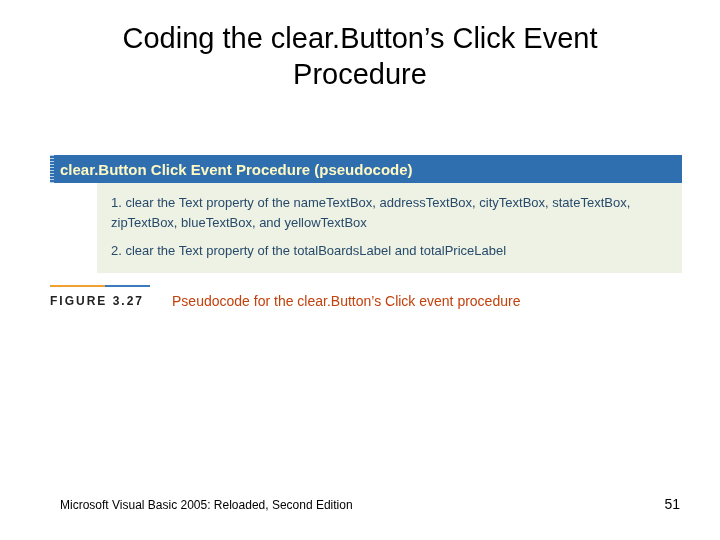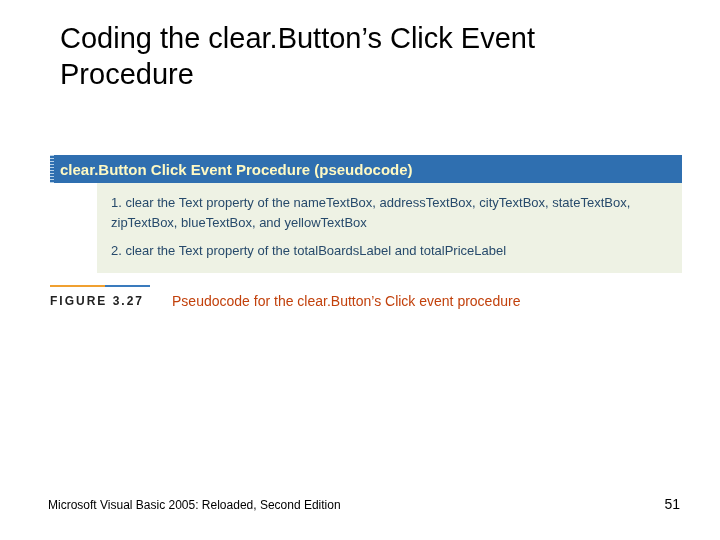--- a/index.html
+++ b/index.html
@@ -1,20 +1,20 @@
 <!DOCTYPE html>
 <html><head>
 <meta charset="utf-8">
 <style>
   * { box-sizing: border-box; margin: 0; padding: 0; }
   html, body { width: 720px; height: 540px; background: #fff; font-family: Arial, Helvetica, sans-serif; }
   .slide { width: 720px; height: 540px; position: relative; padding: 20px 0 0 0; }
   .title {
     font-size: 29px;
-    text-align: left;
+    text-align: center;
     line-height: 1.25;
     padding: 0 60px;
     color: #000;
     font-weight: 400;
   }
   .figure-wrap {
     margin-top: 62px;
     padding: 0 38px 0 50px;
   }
   .header-bar {
@@ -65,21 +65,21 @@
     margin-right: 28px;
     white-space: nowrap;
   }
   .caption-text {
     font-size: 14px;
     color: #c2410c;
     font-weight: 300;
   }
   .footer {
     position: absolute;
-    left: 48px;
+    left: 60px;
     right: 40px;
     bottom: 28px;
     display: flex;
     justify-content: space-between;
     align-items: baseline;
     font-size: 12px;
     color: #000;
   }
   .page-num { font-size: 14px; }
 </style>

